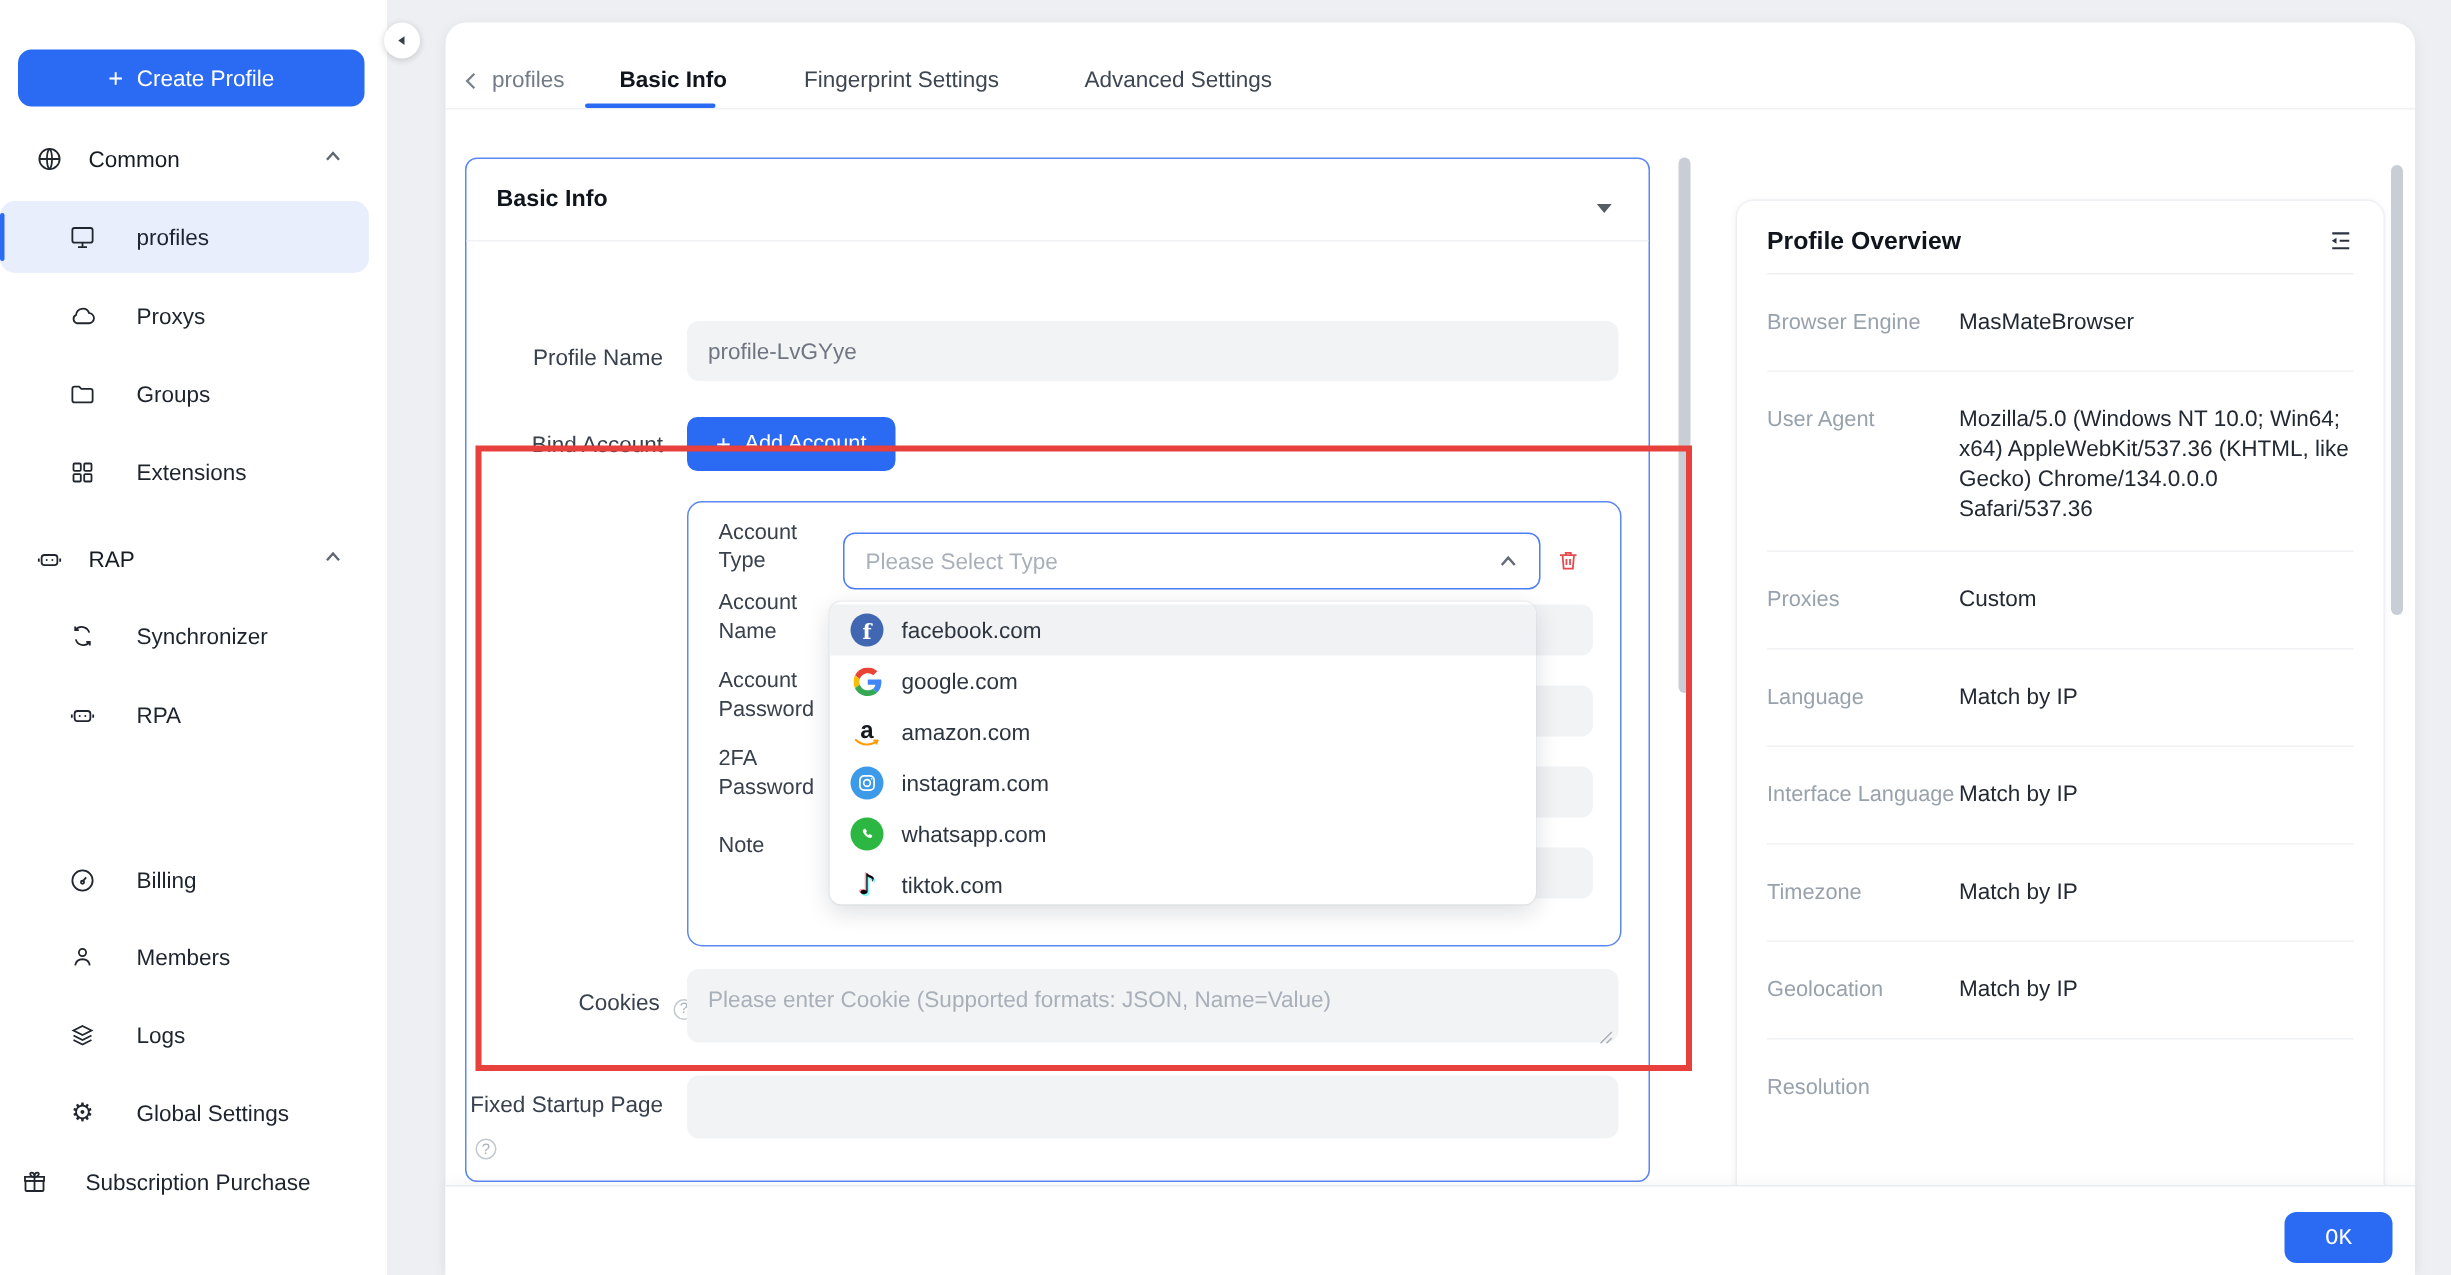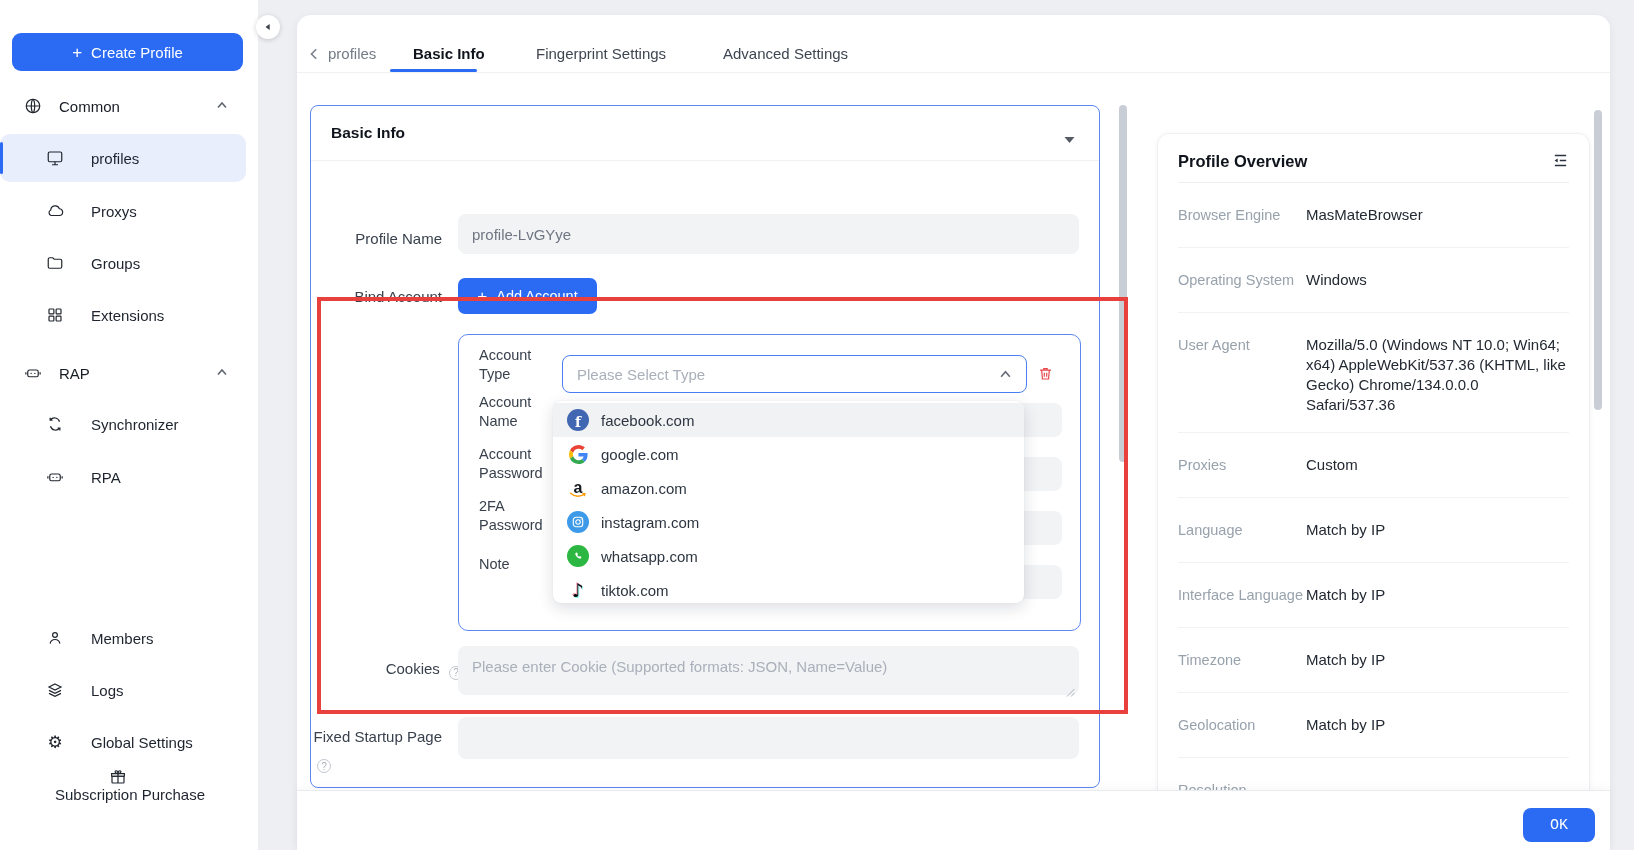--- a/index.html
+++ b/index.html
@@ -7,21 +7,21 @@
   body { font-family:"Liberation Sans", sans-serif; background:#edeff3; position:relative; color:#1b212b; }
 
   
   #sidebar { position:absolute; left:0; top:0; width:258px; height:850px; background:#fff; z-index:5; }
   .create-btn { position:absolute; left:12px; top:33px; width:231px; height:38px; background:#2b6af3; color:#fff;
     border:none; border-radius:9px; font-size:15px; font-family:inherit; display:flex; align-items:center; justify-content:center; gap:9px; cursor:pointer; }
   .plus { font-size:17px; font-weight:400; line-height:1; }
   .srow { position:absolute; left:0; width:246px; height:40px; display:flex; align-items:center; cursor:pointer; }
   .srow.section { padding-left:24px; font-size:15px; color:#161c24; }
   .srow.item { padding-left:46px; font-size:15px; color:#1d242e; }
-  .srow.rootitem { padding-left:14px; font-size:15px; color:#1d242e;flex-direction:column; }
+  .srow.rootitem { padding-left:14px; font-size:15px; color:#1d242e; }
   .srow .ic { width:18px; height:18px; flex:none; margin-right:17px; display:flex; align-items:center; justify-content:center; }
   .srow.item .ic { margin-right:27px; }
   .srow.rootitem .ic { margin-right:25px; }
   .chev { position:absolute; right:18px; top:50%; transform:translateY(-50%); }
   .active-pill { position:absolute; left:0; top:134px; width:246px; height:48px; background:#e8eefc; border-radius:10px; }
   .active-bar { position:absolute; left:0; top:142px; width:3px; height:32px; background:#2b6af3; border-radius:2px; }
   .collapse-fab { position:absolute; left:256px; top:15px; width:24px; height:24px; border-radius:50%; background:#fff;
     box-shadow:0 1px 5px rgba(0,0,0,.18); z-index:9; display:flex; align-items:center; justify-content:center; cursor:pointer; }
 
   
@@ -193,20 +193,30 @@
       <svg width="18" height="18" viewBox="0 0 24 24" fill="none" stroke="#21262e" stroke-width="1.6">
           <rect x="5" y="8" width="14" height="9" rx="2.5"></rect>
           <path d="M2.5 11v3M21.5 11v3"></path>
           <circle cx="9.5" cy="12.5" r="0.9" fill="#21262e" stroke="none"></circle>
           <circle cx="14.5" cy="12.5" r="0.9" fill="#21262e" stroke="none"></circle>
         </svg>
     </span>
     <span>RPA</span>
   </div>
 
+  <div class="srow item" style="top:567px">
+    <span class="ic">
+      <svg width="18" height="18" viewBox="0 0 24 24" fill="none" stroke="#21262e" stroke-width="1.6">
+          <circle cx="12" cy="12" r="9"></circle>
+          <path d="M12 13l3.2-3.8"></path>
+          <circle cx="12" cy="13.5" r="1.4"></circle>
+        </svg>
+    </span>
+    <span>Billing</span>
+  </div>
   <div class="srow item" style="top:618px">
     <span class="ic">
       <svg width="18" height="18" viewBox="0 0 24 24" fill="none" stroke="#21262e" stroke-width="1.6">
           <circle cx="12" cy="8" r="3.2"></circle>
           <path d="M5.5 19.5c.6-3.4 3.2-5.5 6.5-5.5s5.9 2.1 6.5 5.5"></path>
         </svg>
     </span>
     <span>Members</span>
   </div>
   <div class="srow item" style="top:670px">
@@ -393,24 +403,20 @@
           </svg>
       </span>
     </div>
     <div class="ov-divider"></div>
     <div class="ov-rows">
       <div class="ov-row">
         <span class="ov-label">Browser Engine</span>
         <span class="ov-value">MasMateBrowser</span>
       </div>
       <div class="ov-row">
-        <span class="ov-label">Operating System</span>
-        <span class="ov-value">Windows</span>
-      </div>
-      <div class="ov-row">
         <span class="ov-label">User Agent</span>
         <span class="ov-value">Mozilla/5.0 (Windows NT 10.0; Win64; x64) AppleWebKit/537.36 (KHTML, like Gecko) Chrome/134.0.0.0 Safari/537.36</span>
       </div>
       <div class="ov-row">
         <span class="ov-label">Proxies</span>
         <span class="ov-value">Custom</span>
       </div>
       <div class="ov-row">
         <span class="ov-label">Language</span>
         <span class="ov-value">Match by IP</span>

